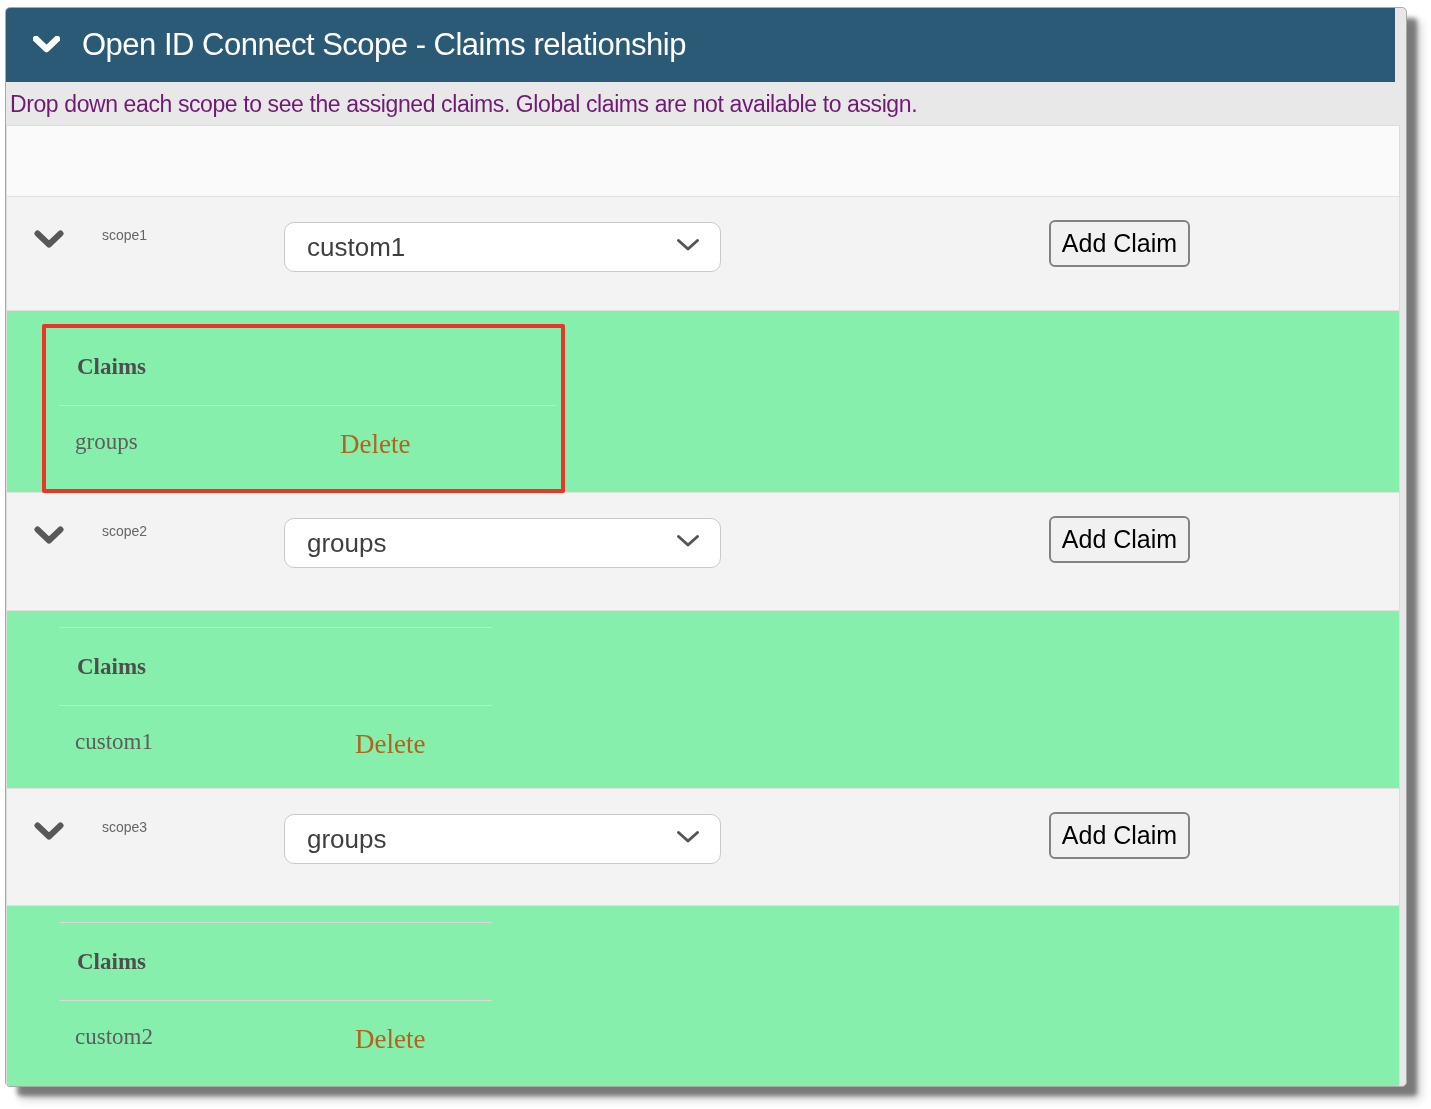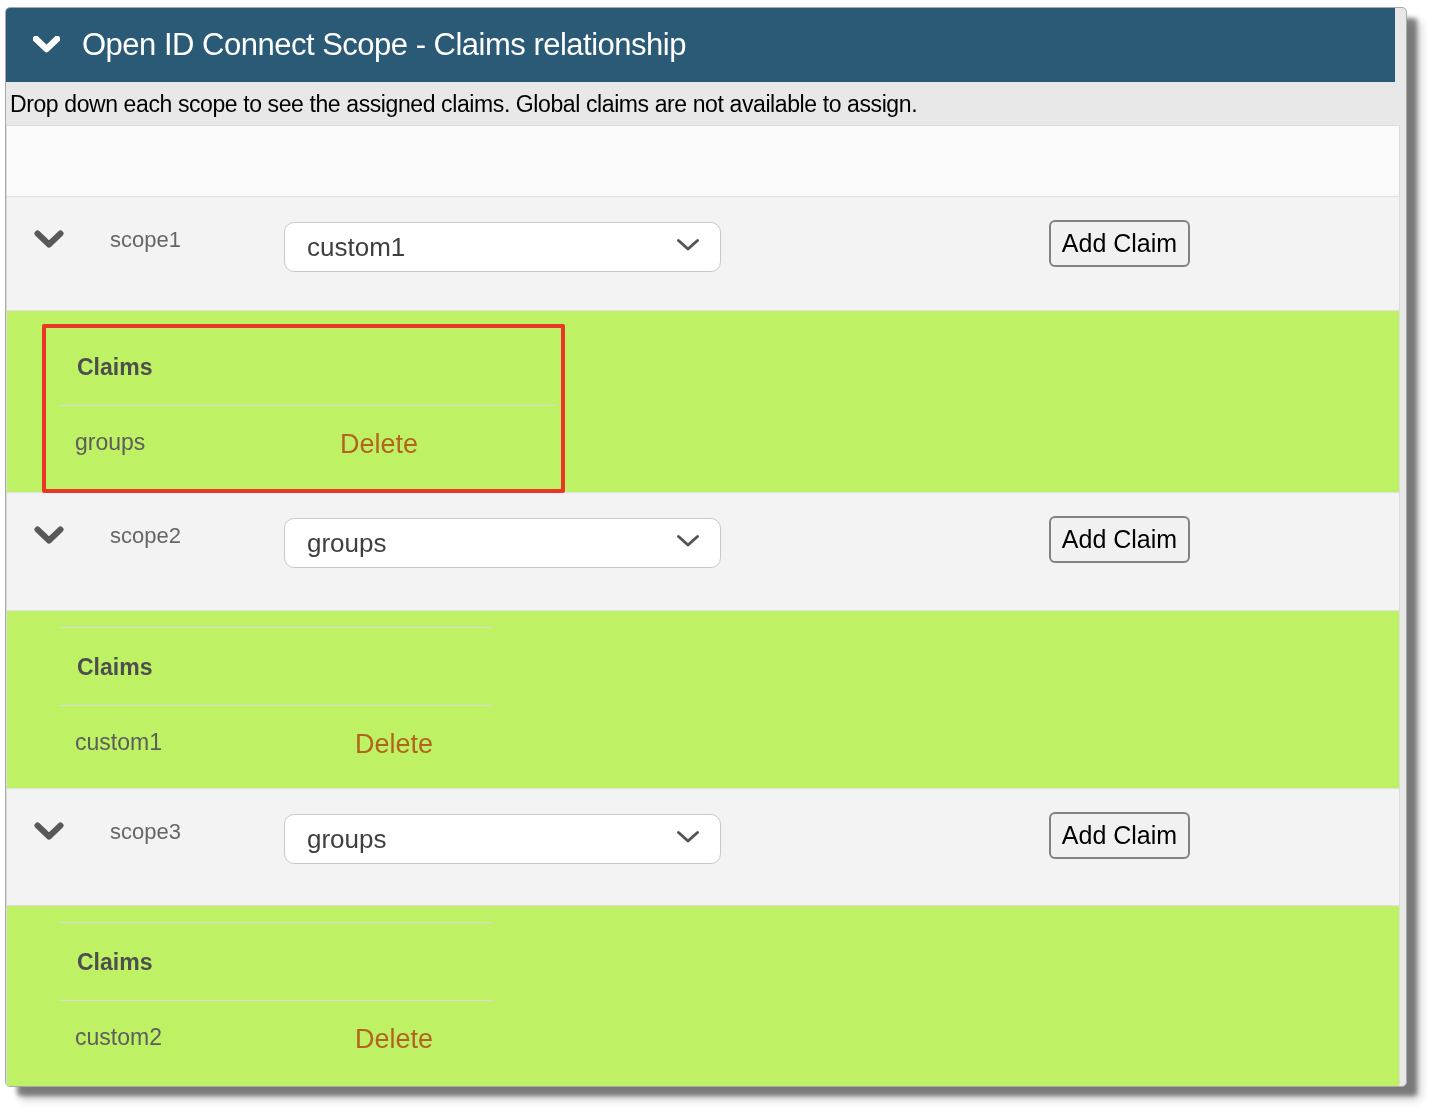--- a/index.html
+++ b/index.html
@@ -22,39 +22,39 @@
     display:flex; align-items:center; padding-left:27px;
   }
   .header .collapse { display:inline-flex; margin-right:22px; cursor:pointer; }
   .title {
     color:#ffffff; font-size:31px; font-weight:400; letter-spacing:-0.5px;
   }
 
   
   .desc {
     height:43px; padding:9px 20px 0 4px;
-    font-size:23px; color:#000000; letter-spacing:-0.4px;
+    font-size:23px; color:#701a75; letter-spacing:-0.4px;
   }
 
   
   .table {
     position:relative; margin-right:6px; height:960px;
     background:#fafafa; border:1px solid #dcdcdc; border-bottom:none;
   }
   .row { position:relative; border-bottom:1px solid #e0e0e0; }
   .row-empty  { height:71px;  background:#fafafa; }
   .scope-row  { background:#f3f3f3; }
-  .claims-row { background:#bef264; }
+  .claims-row { background:#86efac;font-family:Liberation Serif, serif; }
   .hr114 { height:114px; } .hr118 { height:118px; } .hr117 { height:117px;padding-left:48px; }
   .hc182 { height:182px; } .hc178 { height:178px; }
   .hc180 { height:180px; border-bottom:none; }
 
   
   .toggle { position:absolute; left:27px; top:33px; cursor:pointer; }
-  .scope-label { position:absolute; left:103px; top:30px; font-size:22px; color:#666666; }
+  .scope-label { position:absolute; left:95px; top:30px; font-size:14px; color:#666666; }
   .select {
     position:absolute; left:277px; top:25px; width:437px; height:50px;
     background:#ffffff; border:1px solid #c9c9c9; border-radius:10px;
     display:flex; align-items:center; justify-content:space-between;
     padding:0 20px 0 22px; cursor:pointer;
   }
   .select-value { font-size:26px; color:#3f3f3f; }
   .add-claim {
     position:absolute; left:1042px; top:23px; width:141px; height:47px;
     background:#f1f1f1; border:2px solid #828282; border-radius:6px;

